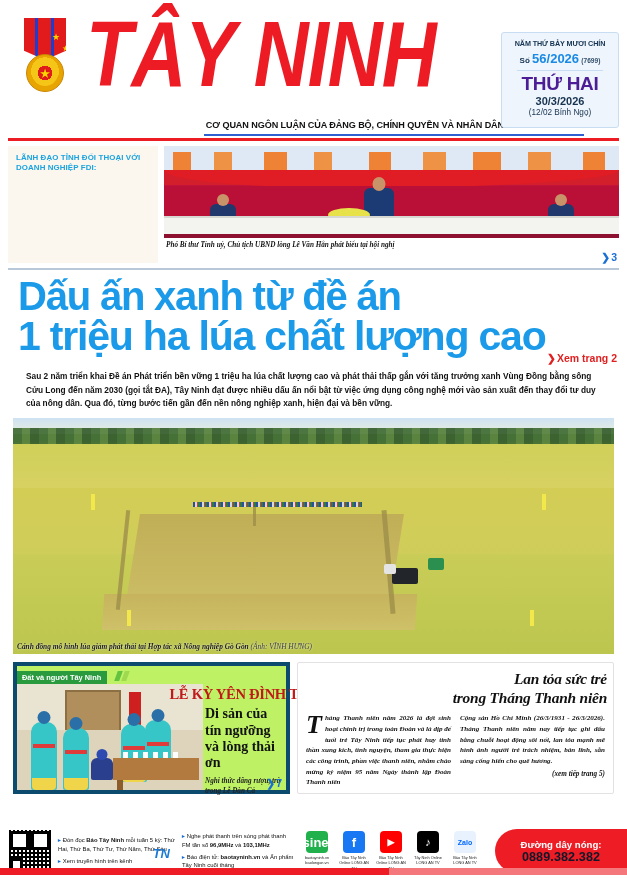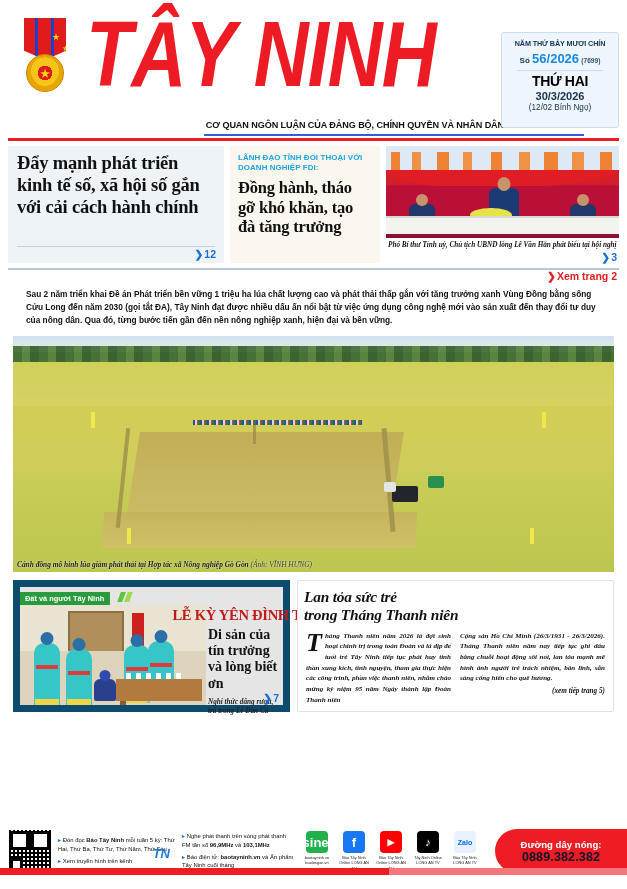--- a/index.html
+++ b/index.html
@@ -57,21 +57,21 @@
   .date-box {
     position: absolute; right: 8px; top: 32px; width: 118px; height: 96px;
     background: #eef5fd; border: 1px solid #c8dcf2; border-radius: 3px;
     text-align: center; padding-top: 6px;
   }
   .date-year { font-size: 7.2px; font-weight: 700; color:#14324f; letter-spacing:-0.1px; }
   .date-issue { font-size: 8px; color:#14324f; margin-top: 3px; font-weight:700;}
   .date-issue b { font-size: 13px; color:#1a8ae5; }
   .date-issue i { font-size: 6.6px; font-style: normal; color:#33506b; }
   .date-hr { width: 86px; height:1px; background:#c8dcf2; margin: 4px auto 3px; }
-  .date-day { font-size: 14px; font-weight: 800; color:#000000; letter-spacing:-0.3px; line-height:1.05;}
+  .date-day { font-size: 19px; font-weight: 800; color:#4c1d95; letter-spacing:-0.3px; line-height:1.05;}
   .date-full { font-size: 11px; font-weight: 800; color:#16324e; margin-top:1px; }
   .date-lunar { font-size: 8.2px; color:#16324e; margin-top:1px; }
 
   .red-rule { height: 3px; background:#ed1c24; margin: 2px 8px 0 8px; }
 
   
   .top-row { display: flex; gap: 6px; padding: 5px 8px 0 8px; height: 122px; }
   .panel-a { flex: 0 0 216px; background:#eef3f8; padding: 7px 9px 0 9px; position: relative; }
   .panel-a h2 {
     font-family:"Liberation Serif", serif; font-weight:700;
@@ -151,21 +151,21 @@
   .harvester::after { content:""; position:absolute; left:-8px; top:-4px; width:12px; height:10px; background:#e4e4e4; border-radius:2px;}
   .harvester2 { position:absolute; left:69%; top:140px; width:16px; height:12px; background:#2a8f4f; border-radius:2px;}
   .marker { position:absolute; width:4px; height:16px; background:#f2e74b; }
   .m1 { left:19%; top:192px; } .m2 { left:86%; top:192px; } .m3 { left:13%; top:76px; } .m4 { left:88%; top:76px; }
   .cap-main { font-family:"Liberation Serif", serif; font-style:italic; font-weight:700;
     font-size:7.4px; color:#1a1a1a; position:absolute; left:4px; bottom:3px; text-shadow:0 0 2px rgba(255,255,255,.8); }
   .cap-main .src { font-weight:400; color:#3a3a3a; }
 
   
   .bottom-row { display:flex; gap:7px; padding: 8px 13px 0 13px; height: 140px; }
-  .box-left { flex: 0 0 277px; position: relative; background:#e5e5e5; border:7px solid #0c4a6e; }
+  .box-left { flex: 0 0 277px; position: relative; background:#bef264; border:4px solid #0c4a6e; }
   .tag-green { display:inline-block; background:#2a9a3f; color:#fff; font-size:7.4px; font-weight:700;
      padding:2px 6px 2px 5px; position:relative; }
   .tag-slashes { display:inline-block; margin-left:4px; position:relative; top:1px; }
   .tag-slashes i { display:inline-block; width:5px; height:10px; background:#63c23f; transform:skewX(-20deg); margin-right:2px;}
   .tag-slashes i:last-child { background:#9fd94f; }
   .kyyen-photo { position:absolute; left:0; top:18px; width:186px; bottom:0; overflow:hidden;
      background: linear-gradient(#ece7d9 0 40%, #d9cfb6 40% 100%); }
   .room-wall { position:absolute; left:0; right:0; top:0; height:46px; background:#e9e3d1; }
   .door { position:absolute; left:48px; top:6px; width:56px; height:46px; background:#b08f5c; border:2px solid #8d6f44; }
   .banner-red { position:absolute; left:112px; top:8px; width:12px; height:34px; background:#cf2020; }
@@ -198,21 +198,21 @@
   .box-right { flex:1; position:relative; background:#fff; border:1px solid #e2e2e2; border-radius:2px; }
   .tieu-head { display:flex; align-items:center; gap:5px; height:17px; padding-left:4px;
      background: linear-gradient(90deg,#f7dcdf 0%, #fdeef0 55%, #ffffff 100%); }
   .tieu-ico { width:12px; height:12px; position:relative; }
   .tieu-ico::before, .tieu-ico::after { content:""; position:absolute; background:#d42a2a; }
   .tieu-ico::before { left:5px; top:0; width:2px; height:12px; }
   .tieu-ico::after { left:0; top:5px; width:12px; height:2px; }
   .tieu-ico i { position:absolute; left:2px; top:2px; width:8px; height:8px; border:1.5px solid #d42a2a; border-radius:50%; }
   .tieu-label { font-size:8.4px; font-weight:700; color:#111; }
   .tieu-title { font-family:"Liberation Serif", serif; font-weight:700; font-style:italic;
-     text-align:left; font-size:15.4px; line-height:1.2; color:#111; padding:7px 6px 0 6px; letter-spacing:-0.2px;}
+     text-align:right; font-size:15.4px; line-height:1.2; color:#111; padding:7px 6px 0 6px; letter-spacing:-0.2px;}
   .tieu-cols { display:flex; gap:9px; padding:6px 8px 0 8px; }
   .tieu-col { flex:1; font-family:"Liberation Serif", serif; font-style:italic; font-weight:700;
      font-size:7.1px; line-height:1.5; color:#111; text-align:justify; }
   .dropcap { float:left; font-size:26px; line-height:0.84; font-weight:700; font-style:italic;
      padding:1px 3px 0 0; font-family:"Liberation Serif", serif; }
   .cont-link { text-align:right; font-weight:800; font-style:italic; margin-top:2px; font-size:7.2px; }
 
   
   .footer { position:absolute; left:0; right:0; bottom:0; height:64px; }
   .footer-inner { display:flex; align-items:center; height:52px; padding:0 8px; gap:6px; }
@@ -272,31 +272,23 @@
       <div class="date-hr"></div>
       <div class="date-day">THỨ HAI</div>
       <div class="date-full">30/3/2026</div>
       <div class="date-lunar">(12/02 Bính Ngọ)</div>
     </div>
   </div>
   <div class="red-rule"></div>
 
   <div class="top-row">
 
-    <div class="panel-a">
-      <h2>Đẩy mạnh phát triển kinh tế số, xã hội số gắn với cải cách hành chính</h2>
-      <div class="rule"></div>
-      <div class="pg-link">
-        <span class="chev">❯</span><span>12</span>
-      </div>
-    </div>
 
     <div class="panel-b">
       <div class="kicker">LÃNH ĐẠO TỈNH ĐỐI THOẠI VỚI DOANH NGHIỆP FDI:</div>
-      <h2>Đồng hành, tháo gỡ khó khăn, tạo đà tăng trưởng</h2>
     </div>
 
     <div class="panel-c">
       <div class="photo-fdi">
         <div class="sky-skyline"></div>
         <div class="red-wave"></div>
         <div class="dais"></div>
         <div class="pers c">
             <span class="head"></span>
           </div>
@@ -312,20 +304,24 @@
       <div class="cap-fdi">Phó Bí thư Tỉnh uỷ, Chủ tịch UBND lòng Lê Văn Hẳn phát biểu tại hội nghị</div>
       <div class="pg-link">
         <span class="chev">❯</span><span>3</span>
       </div>
     </div>
   </div>
 
   <div class="hr-blue"></div>
 
   <div class="main-head">
+    <h1>
+      <span>Dấu ấn xanh từ đề án</span>
+      <span class="l2">1 triệu ha lúa chất lượng cao</span>
+    </h1>
     <div class="see-page">
       <span class="chev">❯</span><span>Xem trang 2</span>
     </div>
   </div>
 
   <div class="lead">Sau 2 năm triển khai Đề án Phát triển bền vững 1 triệu ha lúa chất lượng cao và phát thải thấp gắn với tăng trưởng xanh Vùng Đồng bằng sông Cửu Long đến năm 2030 (gọi tắt ĐA), Tây Ninh đạt được nhiều dấu ấn nổi bật từ việc ứng dụng công nghệ mới vào sản xuất đến thay đổi tư duy của nông dân. Qua đó, từng bước tiến gần đến nền nông nghiệp xanh, hiện đại và bền vững.</div>
 
   <div class="main-photo">
     <div class="sky"></div>
     <div class="treeline"></div>
@@ -381,21 +377,21 @@
             <span class="hem"></span>
           </div>
         <div class="kneel">
             <span class="hd"></span>
           </div>
         <div class="tbl"></div>
         <div class="cups"></div>
       </div>
       <div class="kyyen-text">
         <div class="kyyen-title1">LỄ KỲ YÊN ĐÌNH TÂN CHÁNH -</div>
-        <div class="kyyen-title2">Di sản của tín trưởng và lòng biết ơn</div>
+        <div class="kyyen-title2">Di sản của tín ngưỡng và lòng thải ơn</div>
         <div class="kyyen-cap">Nghi thức dâng rượu, trà trong Lễ Đàn Cả</div>
       </div>
       <div class="pg-link">
         <span class="chev">❯</span><span>7</span>
       </div>
     </div>
 
     <div class="box-right">
       <div class="tieu-title">
         <div>Lan tỏa sức trẻ</div>

